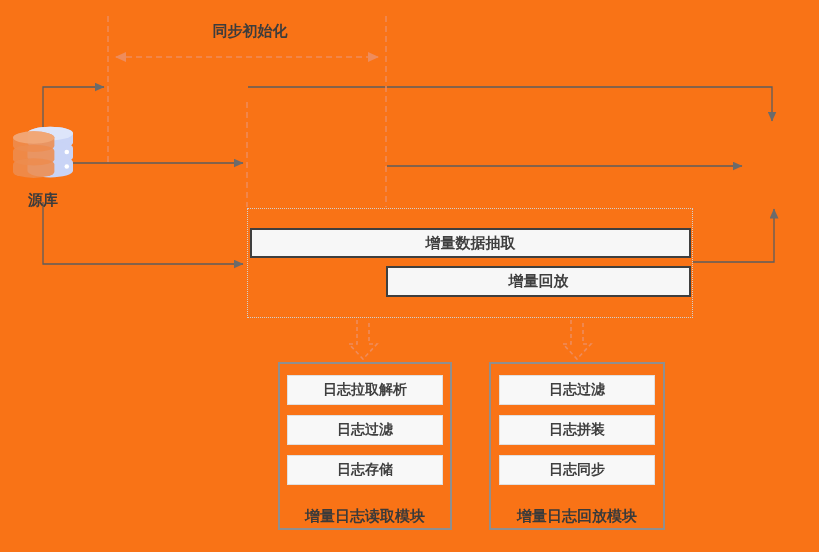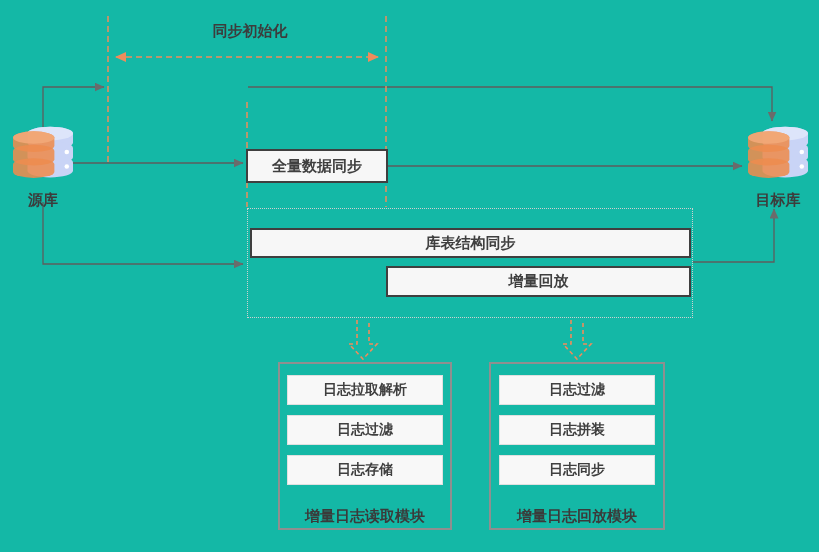--- a/index.html
+++ b/index.html
@@ -1,17 +1,17 @@
 <!DOCTYPE html>
 <html><head>
 <meta charset="utf-8">
 <style>
   html,body{margin:0;padding:0;background:#000;}
   .canvas{
-    position:relative;width:819px;height:552px;background:#14b8a6;overflow:hidden;
+    position:relative;width:819px;height:552px;background:#f97316;overflow:hidden;
     font-family:"DejaVu Sans","Liberation Sans",sans-serif;
   }
   .overlay{position:absolute;left:0;top:0;width:819px;height:552px;}
   .label{position:absolute;color:#3c3c3c;font-weight:700;font-size:15px;text-align:center;}
   .box{
     position:absolute;box-sizing:border-box;background:#f7f7f7;border:2px solid #3f3f3f;
     color:#3f3f3f;font-size:15px;font-weight:600;display:flex;align-items:center;justify-content:center;
   }
   .dotted{position:absolute;box-sizing:border-box;border:1px dotted #d0d0d0;background:transparent;}
   .dbnode{position:absolute;width:68px;text-align:center;}
@@ -59,24 +59,23 @@
     </g>
 
     <g stroke="#EE8C5C" stroke-width="1.6" fill="none" stroke-dasharray="4 3">
       <path d="M357,320 L357,344 L349,344 L363,359 L377,344 L369,344 L369,320"></path>
       <path d="M571,320 L571,344 L563,344 L577,359 L591,344 L583,344 L583,320"></path>
     </g>
   </svg>
 
   <div class="label" style="left:180px;top:22px;width:140px;">同步初始化</div>
 
-  <div class="box" style="left:246px;top:149px;width:142px;height:34px;">全量数据同步</div>
 
   <div class="dotted" style="left:247px;top:208px;width:446px;height:110px;"></div>
-  <div class="box" style="left:250px;top:228px;width:441px;height:30px;">库表结构同步</div>
+  <div class="box" style="left:250px;top:228px;width:441px;height:30px;">增量数据抽取</div>
   <div class="box" style="left:386px;top:266px;width:305px;height:31px;">增量回放</div>
 
   <div class="dbnode" style="left:9px;top:124px;">
     <svg width="60" height="54" viewBox="0 0 58 52">
       <g fill="#c9d4f6">
         <path d="M14,9 a22,6.5 0 0 1 44,0 v9 a22,6.5 0 0 1 -44,0 z"></path>
         <path d="M14,23 a22,6.5 0 0 1 44,0 v9 a22,6.5 0 0 1 -44,0 z"></path>
         <path d="M14,37 a22,6.5 0 0 1 44,0 v8 a22,6.5 0 0 1 -44,0 z"></path>
       </g>
       <ellipse cx="36" cy="9" rx="22" ry="6.5" fill="#dde5fa"></ellipse>
@@ -85,39 +84,20 @@
         <path d="M0,26 a20,6 0 0 1 40,0 v8 a20,6 0 0 1 -40,0 z"></path>
         <path d="M0,39 a20,6 0 0 1 40,0 v7 a20,6 0 0 1 -40,0 z"></path>
       </g>
       <ellipse cx="20" cy="13" rx="20" ry="6" fill="#F2A878" fill-opacity="0.9"></ellipse>
       <circle cx="52" cy="27" r="2.2" fill="#ffffff"></circle>
       <circle cx="52" cy="41" r="2.2" fill="#ffffff"></circle>
     </svg>
     <div class="dblabel">源库</div>
   </div>
 
-  <div class="dbnode" style="left:744px;top:124px;">
-    <svg width="60" height="54" viewBox="0 0 58 52">
-      <g fill="#c9d4f6">
-        <path d="M14,9 a22,6.5 0 0 1 44,0 v9 a22,6.5 0 0 1 -44,0 z"></path>
-        <path d="M14,23 a22,6.5 0 0 1 44,0 v9 a22,6.5 0 0 1 -44,0 z"></path>
-        <path d="M14,37 a22,6.5 0 0 1 44,0 v8 a22,6.5 0 0 1 -44,0 z"></path>
-      </g>
-      <ellipse cx="36" cy="9" rx="22" ry="6.5" fill="#dde5fa"></ellipse>
-      <g fill="#ED8C4F" fill-opacity="0.88">
-        <path d="M0,13 a20,6 0 0 1 40,0 v8 a20,6 0 0 1 -40,0 z"></path>
-        <path d="M0,26 a20,6 0 0 1 40,0 v8 a20,6 0 0 1 -40,0 z"></path>
-        <path d="M0,39 a20,6 0 0 1 40,0 v7 a20,6 0 0 1 -40,0 z"></path>
-      </g>
-      <ellipse cx="20" cy="13" rx="20" ry="6" fill="#F2A878" fill-opacity="0.9"></ellipse>
-      <circle cx="52" cy="27" r="2.2" fill="#ffffff"></circle>
-      <circle cx="52" cy="41" r="2.2" fill="#ffffff"></circle>
-    </svg>
-    <div class="dblabel">目标库</div>
-  </div>
 
   <div class="module" style="left:278px;top:362px;width:174px;height:168px;">
     <div class="mbox">日志拉取解析</div>
     <div class="mbox">日志过滤</div>
     <div class="mbox">日志存储</div>
     <div class="mtitle">增量日志读取模块</div>
   </div>
 
   <div class="module" style="left:489px;top:362px;width:176px;height:168px;">
     <div class="mbox">日志过滤</div>

